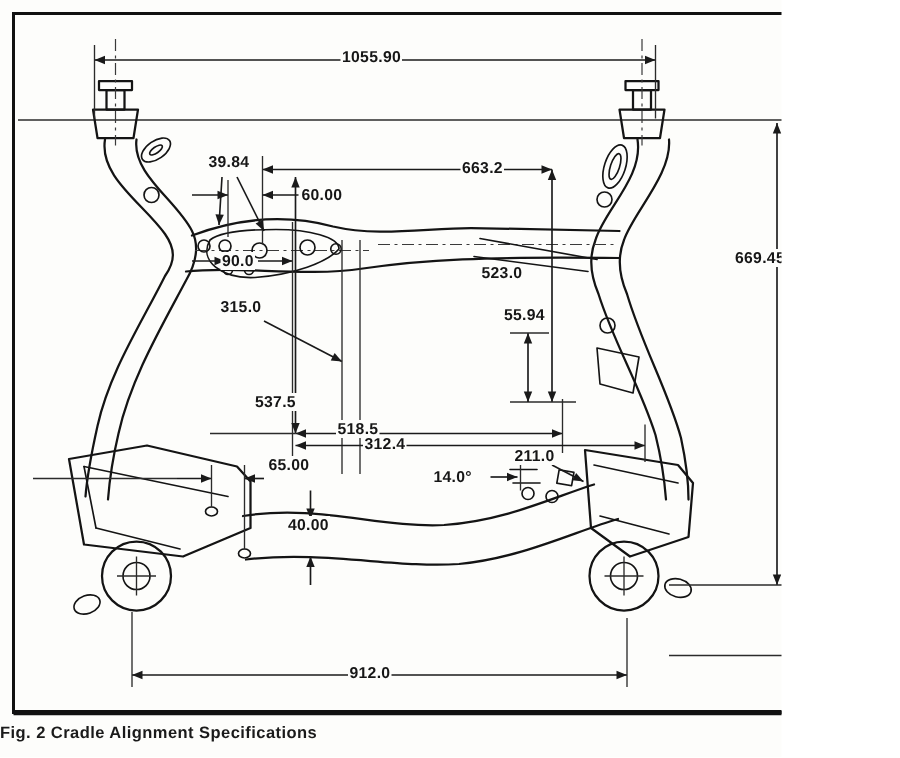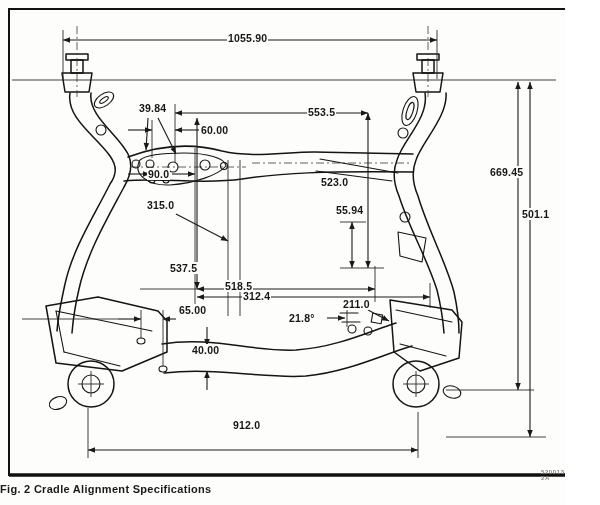--- a/index.html
+++ b/index.html
@@ -1,18 +1,18 @@
 <!DOCTYPE html>
 <html><head>
 <meta charset="utf-8">
 <style>
   html,body{margin:0;padding:0;background:#ffffff;}
   .page{
     position:relative;width:521px;height:505px;background:#fdfdfb;
-    font-family:"Liberation Sans",sans-serif;overflow:hidden;padding-left:44px;
+    font-family:"Liberation Sans",sans-serif;overflow:hidden;
   }
   svg{position:absolute;left:0;top:0;}
   .dl{stroke:#1a1a1a;stroke-width:1.1;marker-start:url(#ar);marker-end:url(#ar);}
   .de{stroke:#1a1a1a;stroke-width:1.1;marker-end:url(#ar);}
   .xl{stroke:#2b2b2b;stroke-width:0.9;fill:none;}
   .st{fill:none;stroke:#141414;stroke-width:1.5;stroke-linecap:round;stroke-linejoin:round;}
   .s2{fill:none;stroke:#141414;stroke-width:1.1;stroke-linecap:round;stroke-linejoin:round;}
   .dd{stroke:#3a3a3a;stroke-width:0.8;stroke-dasharray:8 3 2 3;fill:none;}
   .frame{fill:none;stroke:#111;stroke-width:2;}
   .dim{
@@ -201,33 +201,33 @@
       <line x1="530" y1="82" x2="530" y2="437" class="dl"></line>
       <line x1="446" y1="437" x2="546" y2="437" class="xl"></line>
 
       <line x1="158" y1="118" x2="176" y2="154" class="de"></line>
       <line x1="148" y1="118" x2="146" y2="150" class="de"></line>
     </g>
   </svg>
 
   <div class="dim" style="left:227px;top:32px">1055.90</div>
   <div class="dim" style="left:138px;top:102px">39.84</div>
-  <div class="dim" style="left:307px;top:106px">553.5</div>
+  <div class="dim" style="left:307px;top:106px">663.2</div>
   <div class="dim" style="left:200px;top:124px">60.00</div>
   <div class="dim" style="left:147px;top:168px">90.0</div>
   <div class="dim" style="left:320px;top:176px">523.0</div>
   <div class="dim" style="left:146px;top:199px">315.0</div>
   <div class="dim" style="left:335px;top:204px">55.94</div>
   <div class="dim" style="left:489px;top:166px">669.45</div>
   <div class="dim" style="left:521px;top:208px">501.1</div>
   <div class="dim" style="left:169px;top:262px">537.5</div>
   <div class="dim" style="left:224px;top:280px">518.5</div>
   <div class="dim" style="left:242px;top:290px">312.4</div>
   <div class="dim" style="left:342px;top:298px">211.0</div>
   <div class="dim" style="left:178px;top:304px">65.00</div>
-  <div class="dim" style="left:288px;top:312px">21.8°</div>
+  <div class="dim" style="left:288px;top:312px">14.0°</div>
   <div class="dim" style="left:191px;top:344px">40.00</div>
-  <div class="dim" style="left:232px;top:419px">912.0</div>
+  <div class="dim" style="left:232px;top:443px">912.0</div>
 
   <div class="partnum">520013-2A</div>
   <div class="caption">Fig. 2 Cradle Alignment Specifications</div>
 
 </div>
 
 </body></html>

